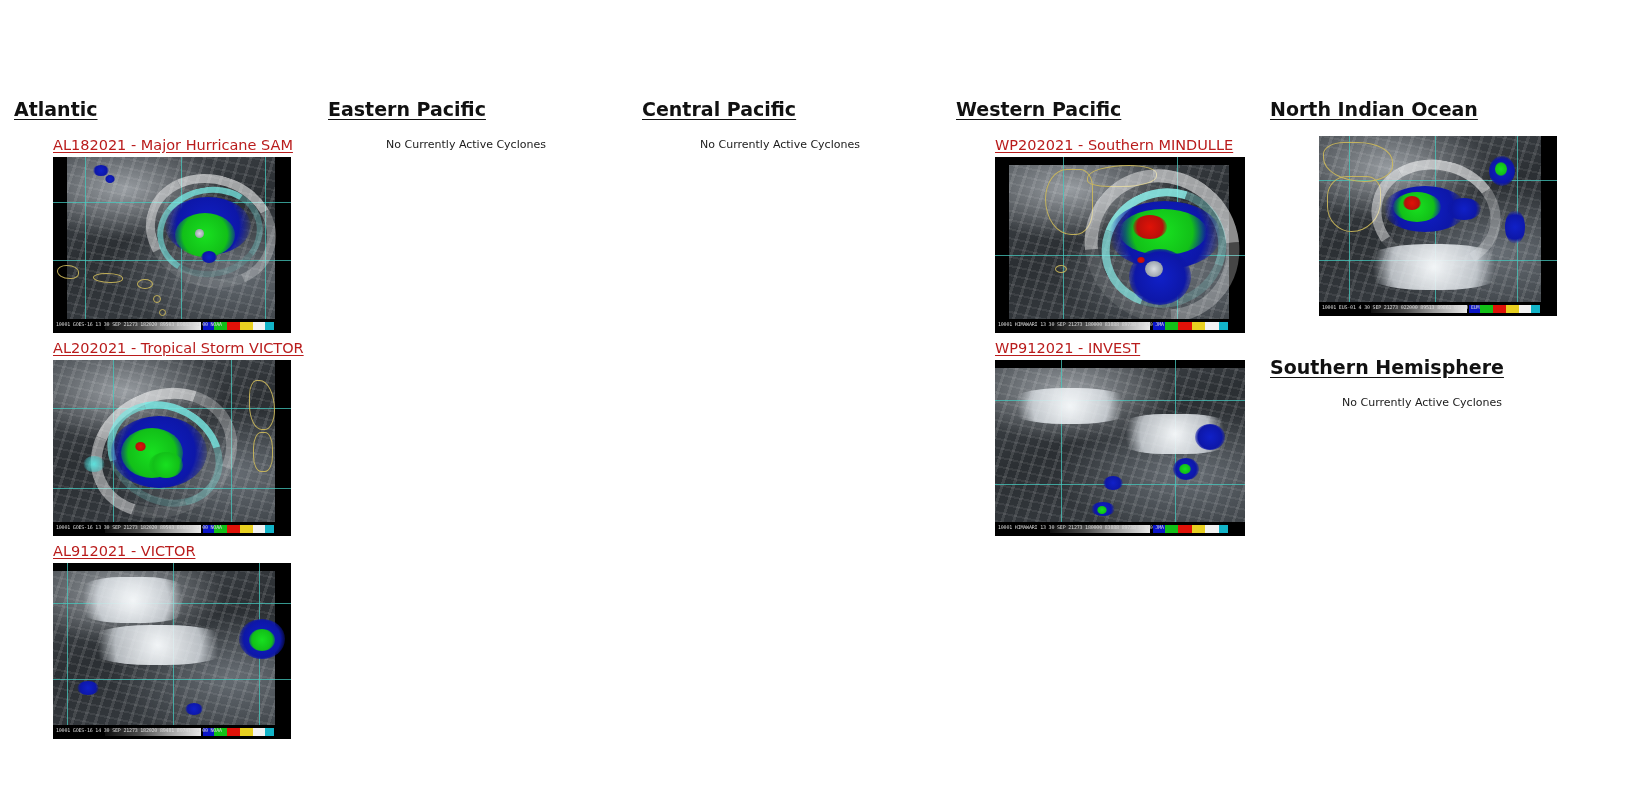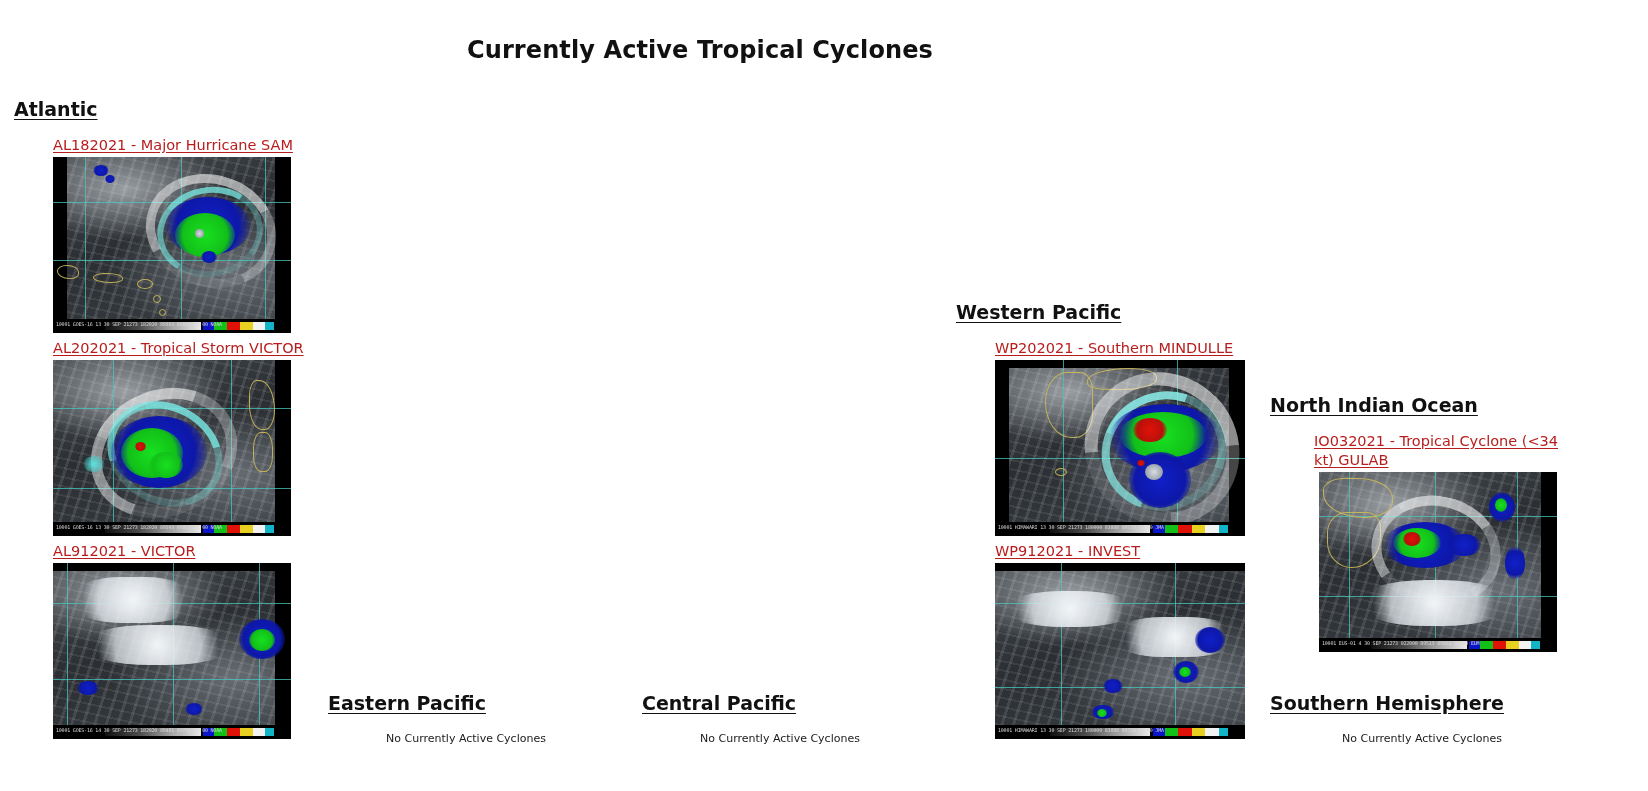--- a/index.html
+++ b/index.html
@@ -26,21 +26,21 @@
     font-weight: bold;
     color: #111111;
     letter-spacing: 0.1px;
   }
   .columns {
     position: absolute;
     top: 98px;
     left: 0;
     width: 1648px;
     display: flex;
-    align-items: flex-end;
+    align-items: flex-start;
   }
   .col { position: relative; }
   .col-atlantic   { width: 314px; padding-left: 14px; }
   .col-epac       { width: 314px; padding-left: 14px; }
   .col-cpac       { width: 314px; padding-left: 14px; }
   .col-wpac       { width: 314px; padding-left: 14px; }
   .col-nio        { width: 378px; padding-left: 14px; }
 
   .basin-head {
     font-size: 19px;
@@ -154,21 +154,20 @@
     position: absolute; left: 3px; top: 2px;
     font-family: "DejaVu Sans Mono", monospace;
     font-size: 5px; color: #d8d8d8; white-space: nowrap; letter-spacing: -0.2px;
   }
 </style>
 </head>
 <body>
 
 <div id="page">
 
-  <div class="page-title">Currently Active Tropical Cyclones</div>
 
   <div class="columns">
 
     <div class="col col-atlantic">
       <div class="basin-head">Atlantic</div>
 
       <div class="storm">
         <a class="storm-link">AL182021 - Major Hurricane SAM</a>
         <div class="sat">
           <div class="sky"></div>
@@ -317,21 +316,20 @@
             <div class="txt">10001 HIMAWARI 13 30 SEP 21273 180000 83888 89738 01 00   JMA</div>
           </div>
         </div>
       </div>
     </div>
 
     <div class="col col-nio">
       <div class="basin-head">North Indian Ocean</div>
 
       <div class="storm">
-        <a class="storm-link nio">IO032021 - Tropical Cyclone (&lt;34 kt) GULAB</a>
         <div class="sat nio">
           <div class="sky"></div>
           <div class="edge-r"></div>
           <div class="grid-v" style="left:30px"></div>
           <div class="grid-v" style="left:116px"></div>
           <div class="grid-v" style="left:198px"></div>
           <div class="grid-h" style="top:44px"></div>
           <div class="grid-h" style="top:124px"></div>
           <div class="coast" style="left:4px; top:6px; width:70px; height:40px; border-radius:30% 50% 40% 60%;"></div>
           <div class="coast" style="left:8px; top:40px; width:54px; height:56px; border-radius:40% 30% 60% 50%;"></div>

